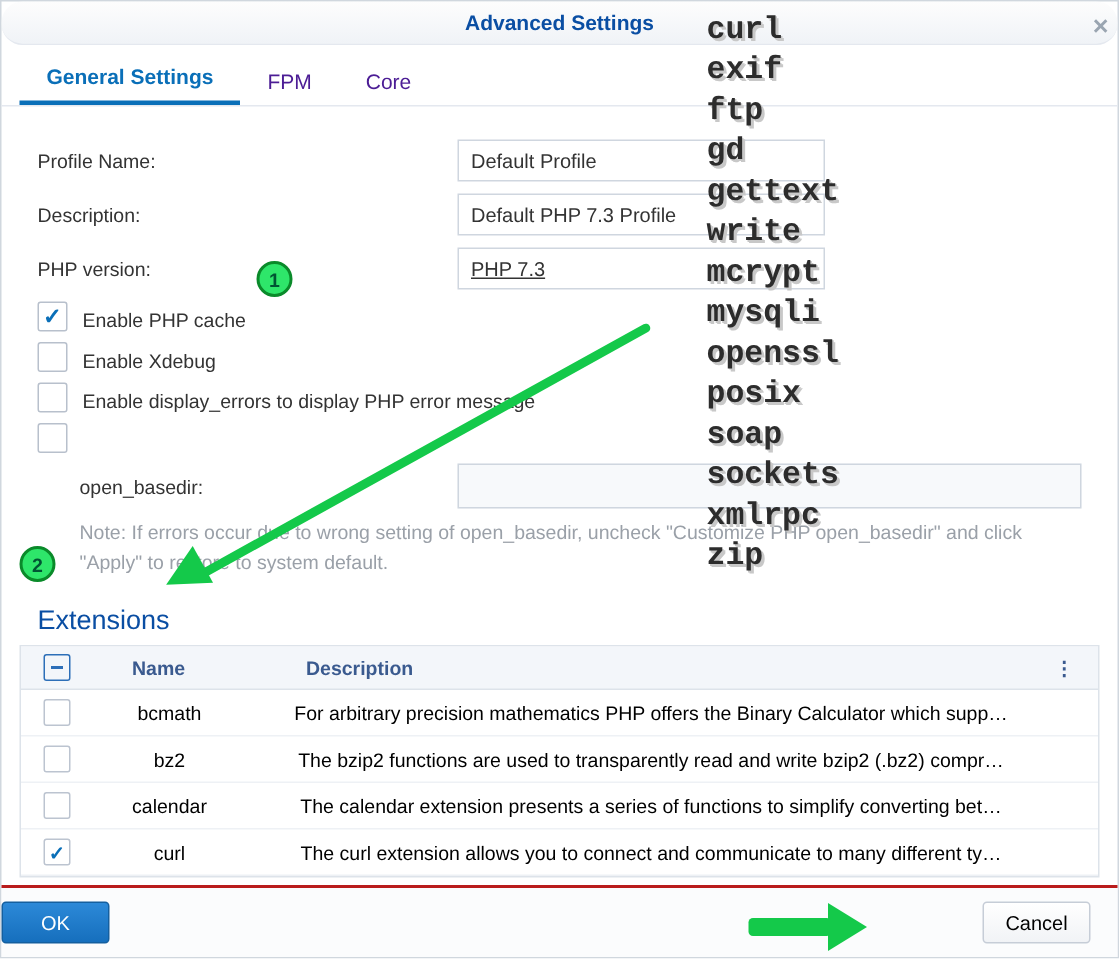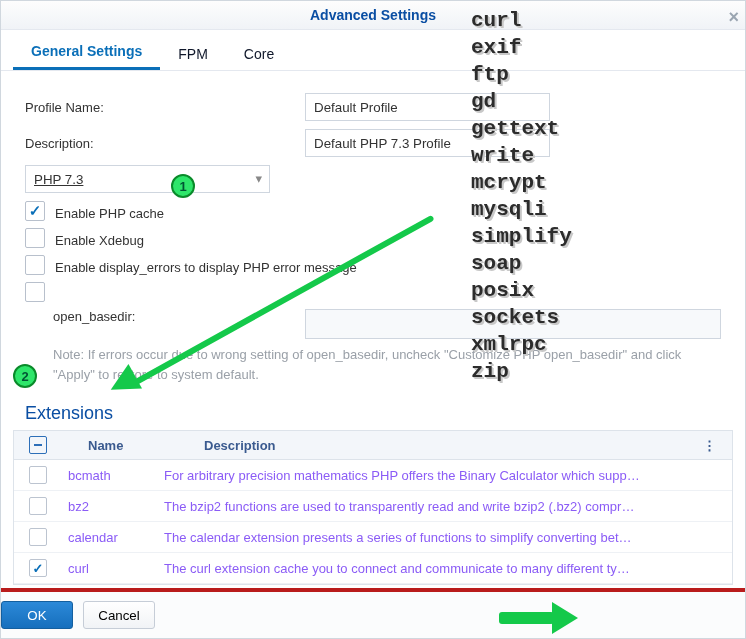--- a/index.html
+++ b/index.html
@@ -1,48 +1,48 @@
 <!DOCTYPE html>
 <html><head>
 <meta charset="utf-8">
 <style>
   html,body{margin:0;padding:0;font-family:"Segoe UI",Arial,sans-serif;font-size:13px;color:#333;background:#fff;}
   .window{position:relative;width:746px;height:639px;border:1px solid #d0d7de;box-sizing:border-box;background:#fff;}
-  .titlebar{height:28px;line-height:28px;text-align:center;font-weight:700;color:#0a4ea3;font-size:14px;background:linear-gradient(#fdfdfd,#f0f3f7);border-bottom:1px solid #e4e8ef;}
+  .titlebar{height:28px;line-height:28px;text-align:center;font-weight:700;color:#0a4ea3;font-size:14px;background:linear-gradient(#fdfdfd,#f0f3f7);border-bottom:1px solid #e4e8ef;border-radius:14px;}
   .close{position:absolute;right:6px;top:2px;color:#9aa5b1;font-size:18px;cursor:pointer;}
   .tabs{display:flex;gap:0;padding:0 12px;border-bottom:1px solid #e4e8ef;height:40px;align-items:flex-end;text-align:center;}
-  .tab{padding:8px 18px;color:#0f172a;cursor:pointer;font-size:14px;}
+  .tab{padding:8px 18px;color:#4c1d95;cursor:pointer;font-size:14px;}
   .tab.active{color:#0a6fb8;font-weight:700;border-bottom:3px solid #0a6fb8;}
   .content{padding:14px 24px 0 24px;}
   .formrow{display:flex;align-items:center;margin:8px 0;}
   .formrow .label{width:280px;color:#333;}
   .textin, .select{width:245px;height:28px;border:1px solid #cfd6df;background:#fff;padding:13px 8px;box-sizing:border-box;color:#333;}
   .select{appearance:none;position:relative;text-decoration:underline;}
   .select-wrap{position:relative;display:inline-block;}
   .select-wrap:after{content:"▾";position:absolute;right:8px;top:6px;color:#888;}
   .cbrow{display:flex;align-items:flex-end;margin:7px 0 7px 0;}
   .cb{width:18px;height:18px;border:1px solid #b8c0cc;margin-right:10px;display:flex;align-items:center;justify-content:center;border-radius:2px;cursor:pointer;}
   .cb.checked:after{content:"✓";color:#0a6fb8;font-weight:700;font-size:15px;}
-  .openb{display:flex;margin:4px 0 6px 28px;}
+  .openb{display:flex;align-items:center;margin:4px 0 6px 28px;}
   .openb .label{width:252px;}
   .openb .wide{flex:1;height:28px;border:1px solid #cfd6df;background:#f7f9fb;}
   .note{margin:4px 0 18px 28px;color:#9aa0a8;line-height:1.55;}
   .section-title{color:#0a4ea3;font-size:18px;margin:6px 0 6px 24px;}
   .table{margin:6px 12px 0 12px;border:1px solid #dde3ea;}
   .thead{display:flex;background:#f3f6fa;border-bottom:1px solid #dde3ea;height:28px;align-items:center;font-weight:600;color:#3a5a8f;gap:20px;}
   .col-cb{width:48px;display:flex;justify-content:center;}
   .col-name{width:90px;padding-left:6px;}
   .col-desc{flex:1;padding-left:6px;white-space:nowrap;overflow:hidden;text-overflow:ellipsis;padding-right:28px;}
-  .tr{display:flex;height:30px;align-items:center;border-bottom:1px solid #eef1f5;color:#8b5cf6;}
+  .tr{display:flex;height:30px;align-items:center;border-bottom:1px solid #eef1f5;color:#000000;text-align:center;}
   .hdr-cb{width:16px;height:16px;border:1px solid #2d6fb8;display:flex;align-items:center;justify-content:center;border-radius:2px;}
   .hdr-cb:after{content:"";display:block;width:8px;height:2px;background:#2d6fb8;}
   .row-cb{width:16px;height:16px;border:1px solid #bcc4d0;border-radius:2px;display:flex;align-items:center;justify-content:center;}
   .row-cb.checked:after{content:"✓";color:#0a6fb8;font-weight:700;font-size:13px;}
   .colmenu{position:absolute;right:16px;color:#3a5a8f;font-weight:700;cursor:pointer;}
-  .footer{position:absolute;bottom:0;left:0;right:0;height:46px;border-top:4px solid #b91c1c;display:flex;align-items:center;justify-content:flex-start;gap:10px;padding-right:18px;background:#fbfcfd;}
+  .footer{position:absolute;bottom:0;left:0;right:0;height:46px;border-top:2px solid #b91c1c;display:flex;align-items:center;justify-content:space-between;gap:10px;padding-right:18px;background:#fbfcfd;}
   .btn{height:28px;min-width:72px;border:1px solid #c6cdd7;background:linear-gradient(#fff,#f1f3f6);border-radius:3px;cursor:pointer;}
   .btn.primary{background:linear-gradient(#2c89d8,#166fbd);border-color:#145f9f;color:#fff;}
   
   .marker{position:absolute;width:20px;height:20px;border:2px solid #0a8a2a;border-radius:50%;background:#2ee66a;color:#053;display:flex;align-items:center;justify-content:center;font-weight:700;font-size:13px;}
   .arrow-shaft{position:absolute;background:#14c94a;height:6px;transform-origin:left center;border-radius:3px;}
   .arrow-head{position:absolute;width:0;height:0;border-style:solid;}
   .ext-list{position:absolute;left:470px;top:6px;font-family:"Courier New",monospace;font-weight:700;font-size:21px;line-height:27px;color:#2c2c2c;text-shadow:2px 2px 0 #c8c8c8, 1px 1px 0 #c8c8c8;}
   .thead{position:relative;}
 </style>
 </head>
@@ -66,20 +66,21 @@
       <span class="label">Profile Name:</span>
       <input class="textin" value="Default Profile" style="">
     </div>
 
     <div class="formrow">
       <span class="label">Description:</span>
       <input class="textin" value="Default PHP 7.3 Profile" style="">
     </div>
 
     <div class="formrow">
+      <span class="label">PHP version:</span>
       <span class="select-wrap"><input class="select" value="PHP 7.3" style=""></span>
     </div>
 
     <div class="cbrow">
       <span class="cb checked"></span>
       <span>Enable PHP cache</span>
     </div>
     <div class="cbrow">
       <span class="cb"></span>
       <span>Enable Xdebug</span>
@@ -131,21 +132,21 @@
           <span class="row-cb"></span>
         </div>
       <div class="col-name">calendar</div>
       <div class="col-desc">The calendar extension presents a series of functions to simplify converting bet…</div>
     </div>
     <div class="tr">
       <div class="col-cb">
           <span class="row-cb checked"></span>
         </div>
       <div class="col-name">curl</div>
-      <div class="col-desc">The curl extension cache you to connect and communicate to many different ty…</div>
+      <div class="col-desc">The curl extension allows you to connect and communicate to many different ty…</div>
     </div>
   </div>
 
   <div class="footer">
     <button class="btn primary">OK</button>
     <button class="btn">Cancel</button>
   </div>
 
   <div class="marker" style="left:170px;top:173px;">1</div>
   <div class="marker" style="left:12px;top:363px;">2</div>
@@ -158,20 +159,20 @@
 
   <div class="ext-list" id="extlist">
       <div>curl</div>
       <div>exif</div>
       <div>ftp</div>
       <div>gd</div>
       <div>gettext</div>
       <div>write</div>
       <div>mcrypt</div>
       <div>mysqli</div>
-      <div>simplify</div>
+      <div>openssl</div>
+      <div>posix</div>
       <div>soap</div>
-      <div>posix</div>
       <div>sockets</div>
       <div>xmlrpc</div>
       <div>zip</div>
     </div>
 </div>
 
 </body></html>

